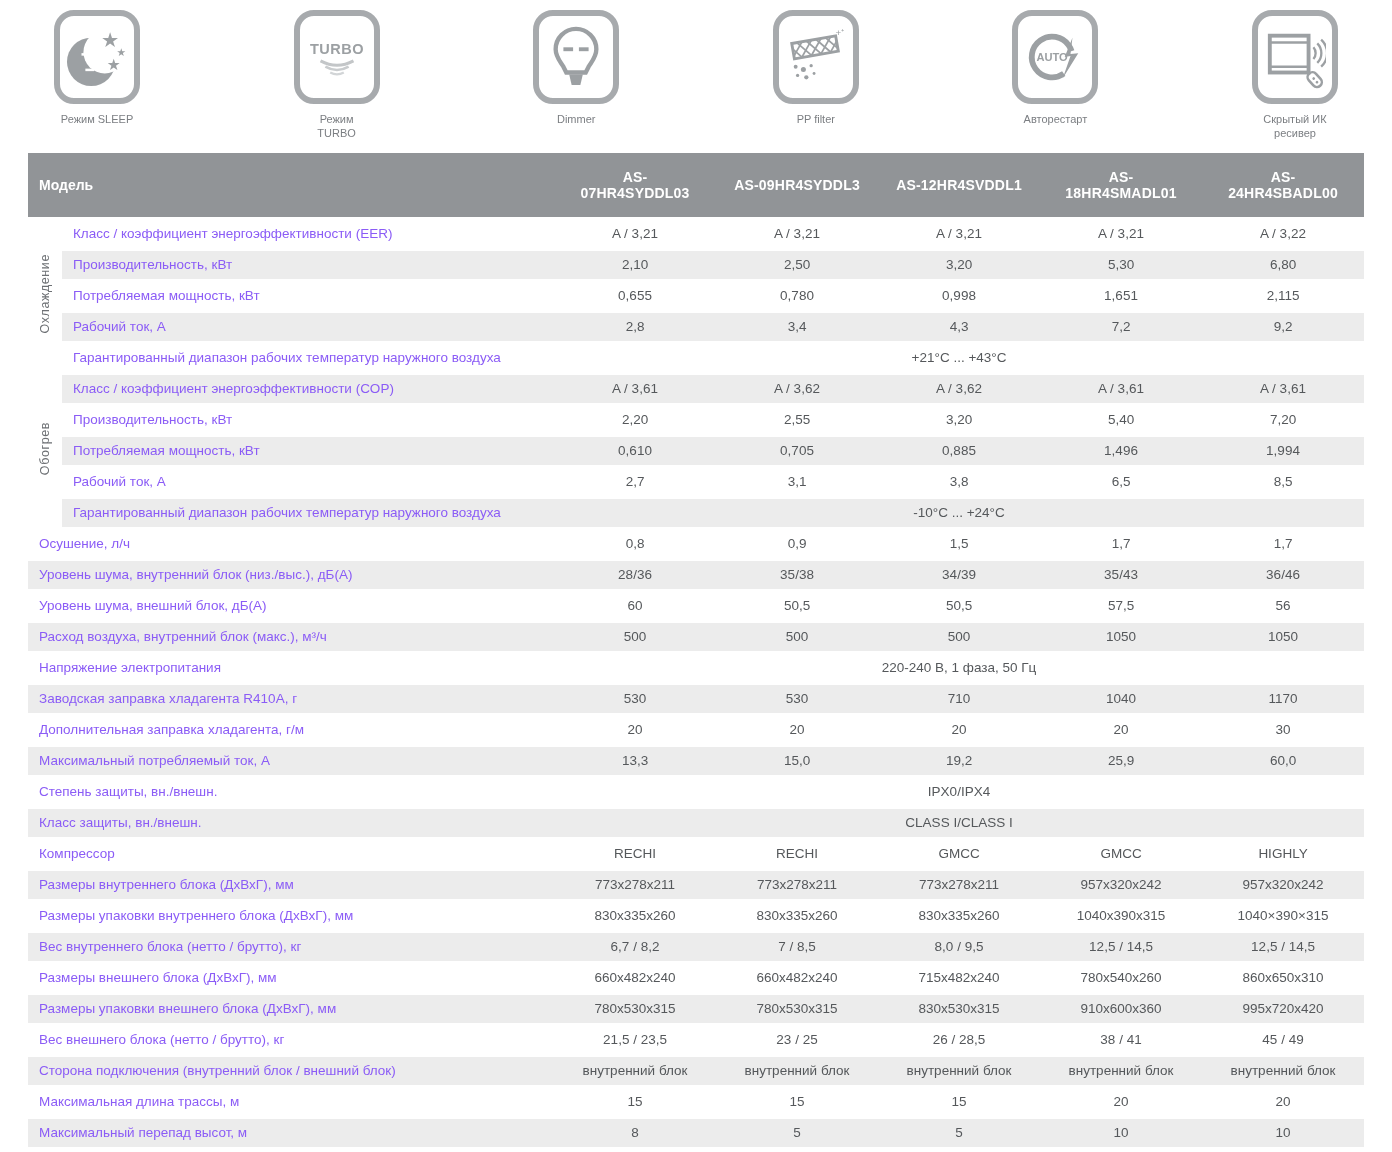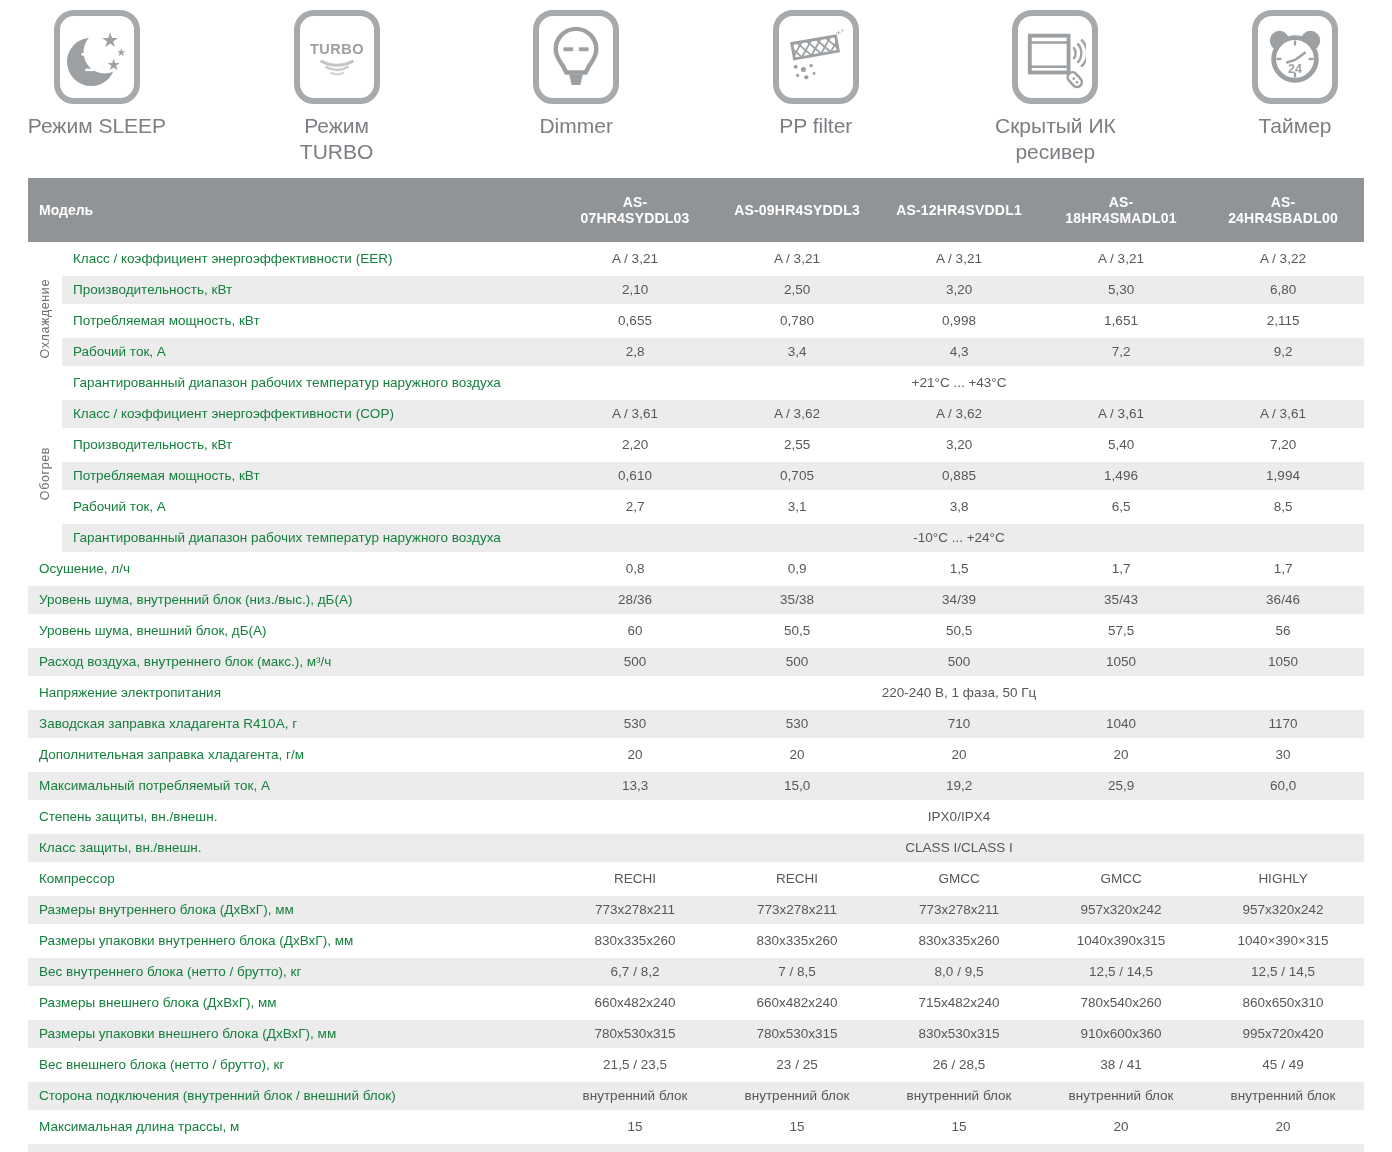--- a/index.html
+++ b/index.html
@@ -3,34 +3,34 @@
 <meta charset="utf-8">
 <style>
   html,body{margin:0;padding:0;background:#fff;}
   body{width:1392px;height:1152px;font-family:"Liberation Sans",sans-serif;-webkit-font-smoothing:antialiased;overflow:hidden;}
 
   
   .features{display:flex;justify-content:space-between;padding:10px 24px 0;}
   .feature{width:146px;display:flex;flex-direction:column;align-items:center;}
   .icon-box{width:86px;height:94px;box-sizing:border-box;border:6px solid #a7aaad;border-radius:20px;
             display:flex;align-items:center;justify-content:center;background:#fff;}
-  .feature-label{margin-top:9px;font-size:21px;line-height:1.25;color:#7b7e82;text-align:center;white-space:pre-line;}
+  .feature-label{margin-top:9px;font-size:11px;line-height:1.25;color:#7b7e82;text-align:center;white-space:pre-line;}
 
   
   .spec-table{border-collapse:collapse;table-layout:fixed;width:1336px;margin:12px 28px 0;}
   .spec-table col.c-gutter{width:34px;}
   .spec-table col.c-label{width:492px;}
   .spec-table col.c-data{width:162px;}
   .spec-table thead th{background:#919497;color:#fff;font-size:14px;font-weight:bold;height:29px;
                        border-bottom:3px solid #fff;padding:16px;}
   .spec-table thead th.model-title{text-align:left;padding-left:11px;}
   .spec-table thead th.model-name{text-align:center;letter-spacing:.2px;}
   .spec-table tbody td,.spec-table tbody th{height:28px;padding:0;border-bottom:3px solid #fff;
                        font-size:13.5px;font-weight:normal;background:#fff;}
-  .label-cell{text-align:left;padding-left:11px!important;color:#15803d;}
+  .label-cell{text-align:left;padding-left:11px!important;color:#8b5cf6;}
   .value-cell{text-align:center;color:#55585b;}
   tr.striped .label-cell,tr.striped .value-cell{background:#ececec;}
   .section-cell{background:#fff!important;text-align:center;vertical-align:middle;}
   .section-cell span{writing-mode:vertical-rl;transform:rotate(180deg);display:inline-block;
                      font-size:12.5px;color:#6d7074;letter-spacing:.6px;}
 
   svg text{font-family:"Liberation Sans",sans-serif;}
 </style>
 </head>
 <body>
@@ -112,20 +112,30 @@
           <circle cx="19" cy="47" r="2.6" fill="#9ca0a3"></circle>
         <circle cx="27" cy="43" r="1.7" fill="#9ca0a3"></circle>
           <circle cx="13" cy="53" r="1.7" fill="#9ca0a3"></circle>
         <circle cx="22" cy="55" r="2.2" fill="#9ca0a3"></circle>
           <circle cx="30" cy="51" r="1.5" fill="#9ca0a3"></circle>
       </svg>
     </span>
     <div class="feature-label">PP filter</div>
   </div>
 
+  <div class="feature">
+    <span class="icon-box">
+      <svg width="62" height="68" viewBox="0 0 64 68">
+        <circle cx="29" cy="34" r="21" fill="none" stroke="#9ca0a3" stroke-width="6" stroke-dasharray="105 27" transform="rotate(55 29 34)"></circle>
+        <text x="29" y="38" text-anchor="middle" font-size="11.5" font-weight="bold" fill="#9ca0a3">AUTO</text>
+        <path d="M50 14 L42 34 L48 33 L40 56 L56 30 L48 31 Z" fill="#9ca0a3"></path>
+      </svg>
+    </span>
+    <div class="feature-label">Авторестарт</div>
+  </div>
 
 
   <div class="feature">
     <span class="icon-box">
       <svg width="62" height="68" viewBox="0 0 64 68">
         <rect x="6" y="12" width="40" height="38" fill="none" stroke="#9ca0a3" stroke-width="4"></rect>
         <line x1="6" y1="19" x2="46" y2="19" stroke="#9ca0a3" stroke-width="2.6"></line>
         <line x1="6" y1="44" x2="46" y2="44" stroke="#9ca0a3" stroke-width="2.6"></line>
         <path d="M51 24 a9 9 0 0 1 0 12" fill="none" stroke="#9ca0a3" stroke-width="2.4"></path>
         <path d="M55 20 a14 14 0 0 1 0 20" fill="none" stroke="#9ca0a3" stroke-width="2.4"></path>
@@ -134,36 +144,20 @@
           <rect x="47" y="49" width="10" height="17" rx="5" fill="none" stroke="#9ca0a3" stroke-width="2.6"></rect>
           <circle cx="52" cy="61" r="1.4" fill="#9ca0a3"></circle>
             <circle cx="52" cy="56" r="1.4" fill="#9ca0a3"></circle>
         </g>
       </svg>
     </span>
     <div class="feature-label">Скрытый ИК
 ресивер</div>
   </div>
 
-  <div class="feature">
-    <span class="icon-box">
-      <svg width="62" height="68" viewBox="0 0 64 68">
-        <circle cx="16" cy="17" r="10" fill="#9ca0a3"></circle>
-        <circle cx="48" cy="17" r="10" fill="#9ca0a3"></circle>
-        <circle cx="32" cy="36" r="22" fill="#fff" stroke="#9ca0a3" stroke-width="5"></circle>
-        <line x1="32" y1="17" x2="32" y2="22" stroke="#9ca0a3" stroke-width="2.4"></line>
-        <line x1="32" y1="50" x2="32" y2="55" stroke="#9ca0a3" stroke-width="2.4"></line>
-        <line x1="13" y1="36" x2="18" y2="36" stroke="#9ca0a3" stroke-width="2.4"></line>
-        <line x1="46" y1="36" x2="51" y2="36" stroke="#9ca0a3" stroke-width="2.4"></line>
-        <path d="M32 37 L23 40 M32 37 L43 29" stroke="#9ca0a3" stroke-width="2.6" fill="none"></path>
-        <text x="32" y="50" text-anchor="middle" font-size="13" font-weight="bold" fill="#9ca0a3">24</text>
-      </svg>
-    </span>
-    <div class="feature-label">Таймер</div>
-  </div>
 
 </div>
 
 <table class="spec-table">
   <colgroup>
     <col class="c-gutter">
       <col class="c-label">
     <col class="c-data">
       <col class="c-data">
       <col class="c-data">
@@ -273,21 +267,21 @@
       </tr>
       <tr>
         <td class="label-cell" colspan="2">Уровень шума, внешний блок, дБ(А)</td>
         <td class="value-cell">60</td>
         <td class="value-cell">50,5</td>
         <td class="value-cell">50,5</td>
         <td class="value-cell">57,5</td>
         <td class="value-cell">56</td>
       </tr>
       <tr class="striped">
-        <td class="label-cell" colspan="2">Расход воздуха, внутреннего блок (макс.), м³/ч</td>
+        <td class="label-cell" colspan="2">Расход воздуха, внутренний блок (макс.), м³/ч</td>
         <td class="value-cell">500</td>
         <td class="value-cell">500</td>
         <td class="value-cell">500</td>
         <td class="value-cell">1050</td>
         <td class="value-cell">1050</td>
       </tr>
       <tr>
         <td class="label-cell" colspan="2">Напряжение электропитания</td>
         <td class="value-cell" colspan="5">220-240 В, 1 фаза, 50 Гц</td>
       </tr>

